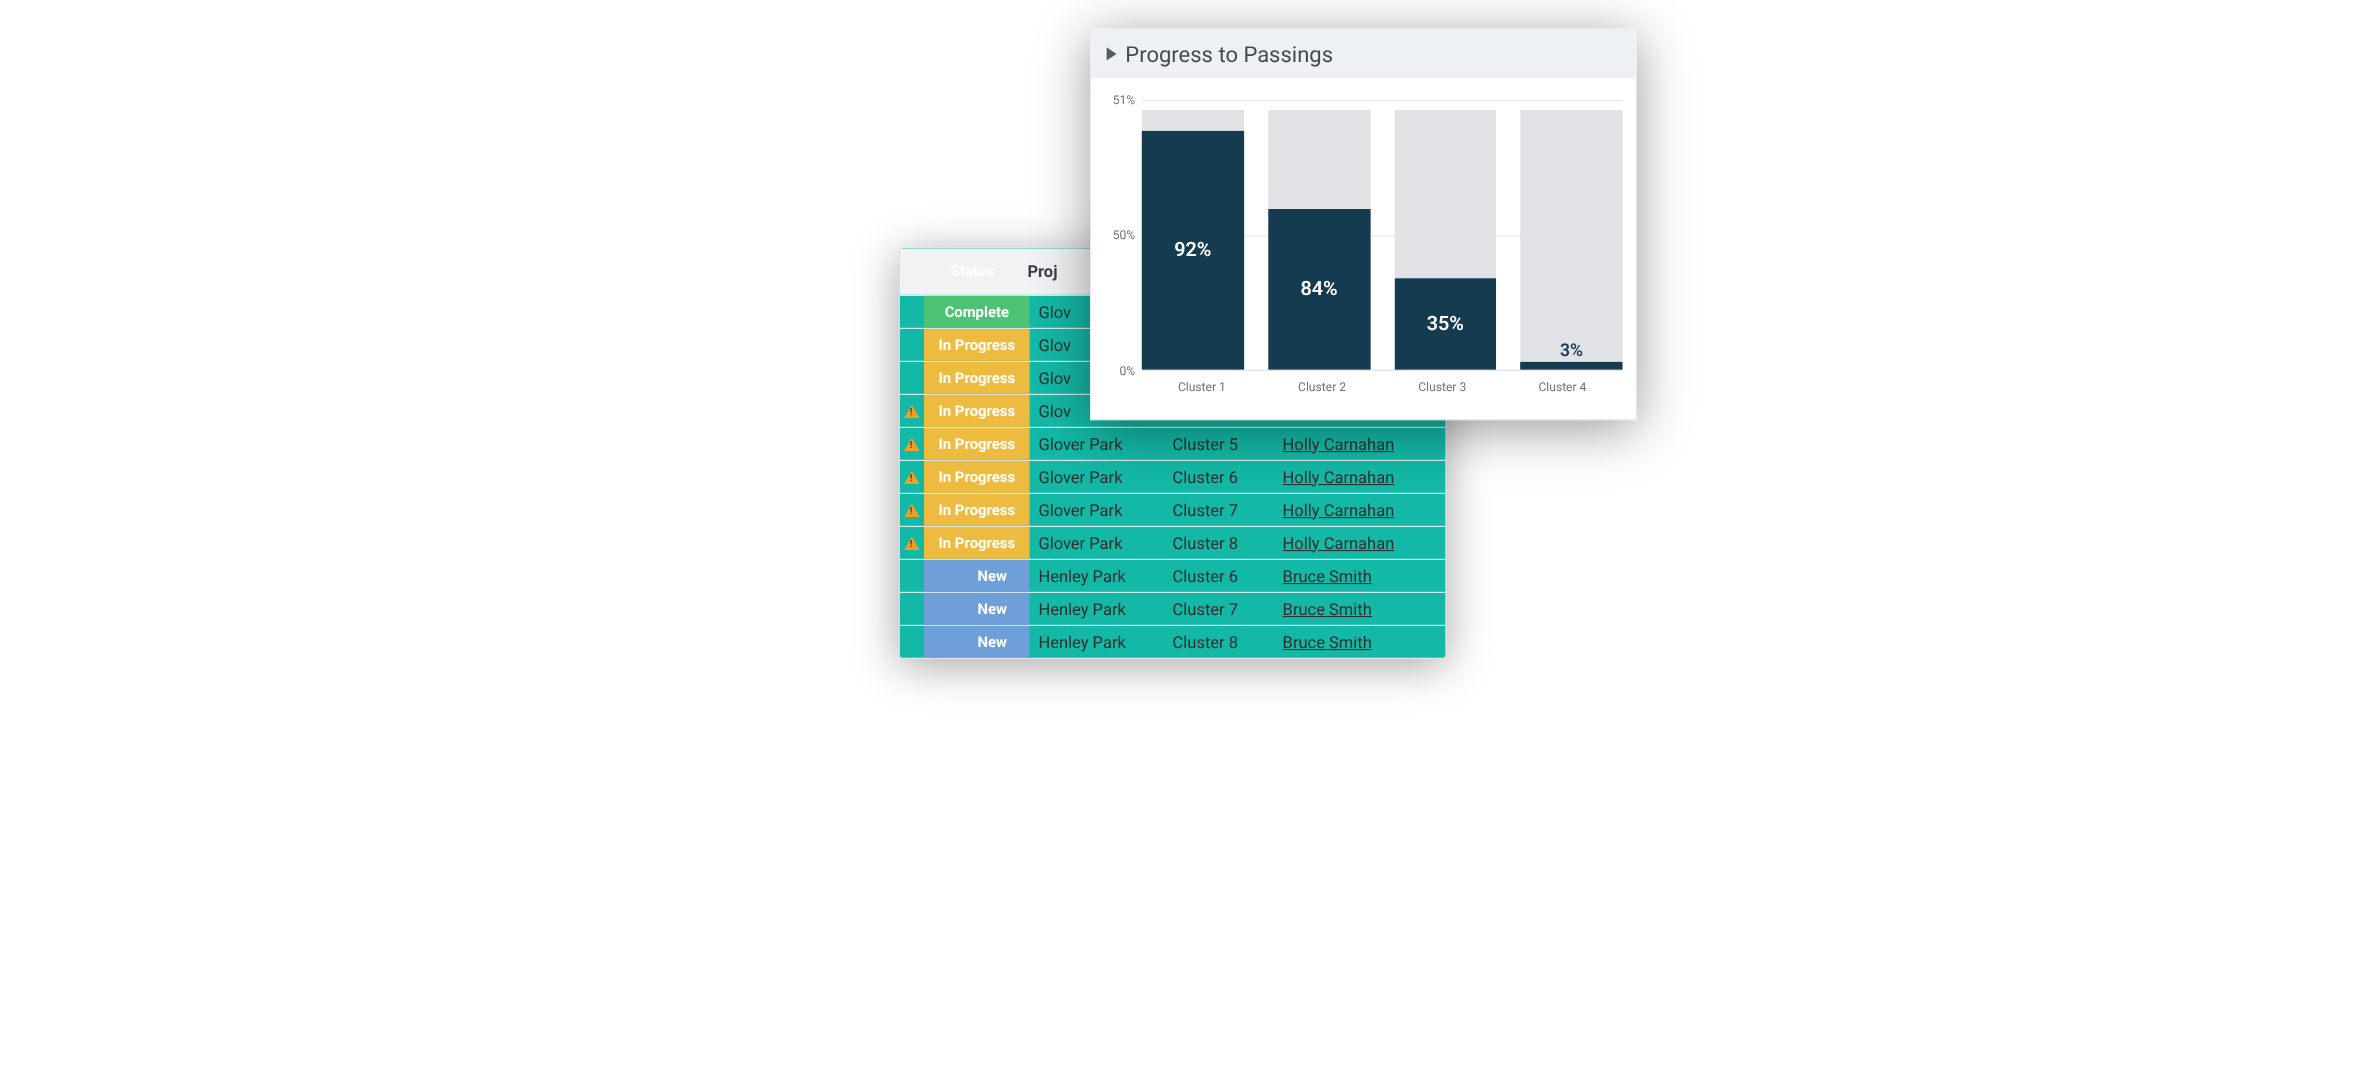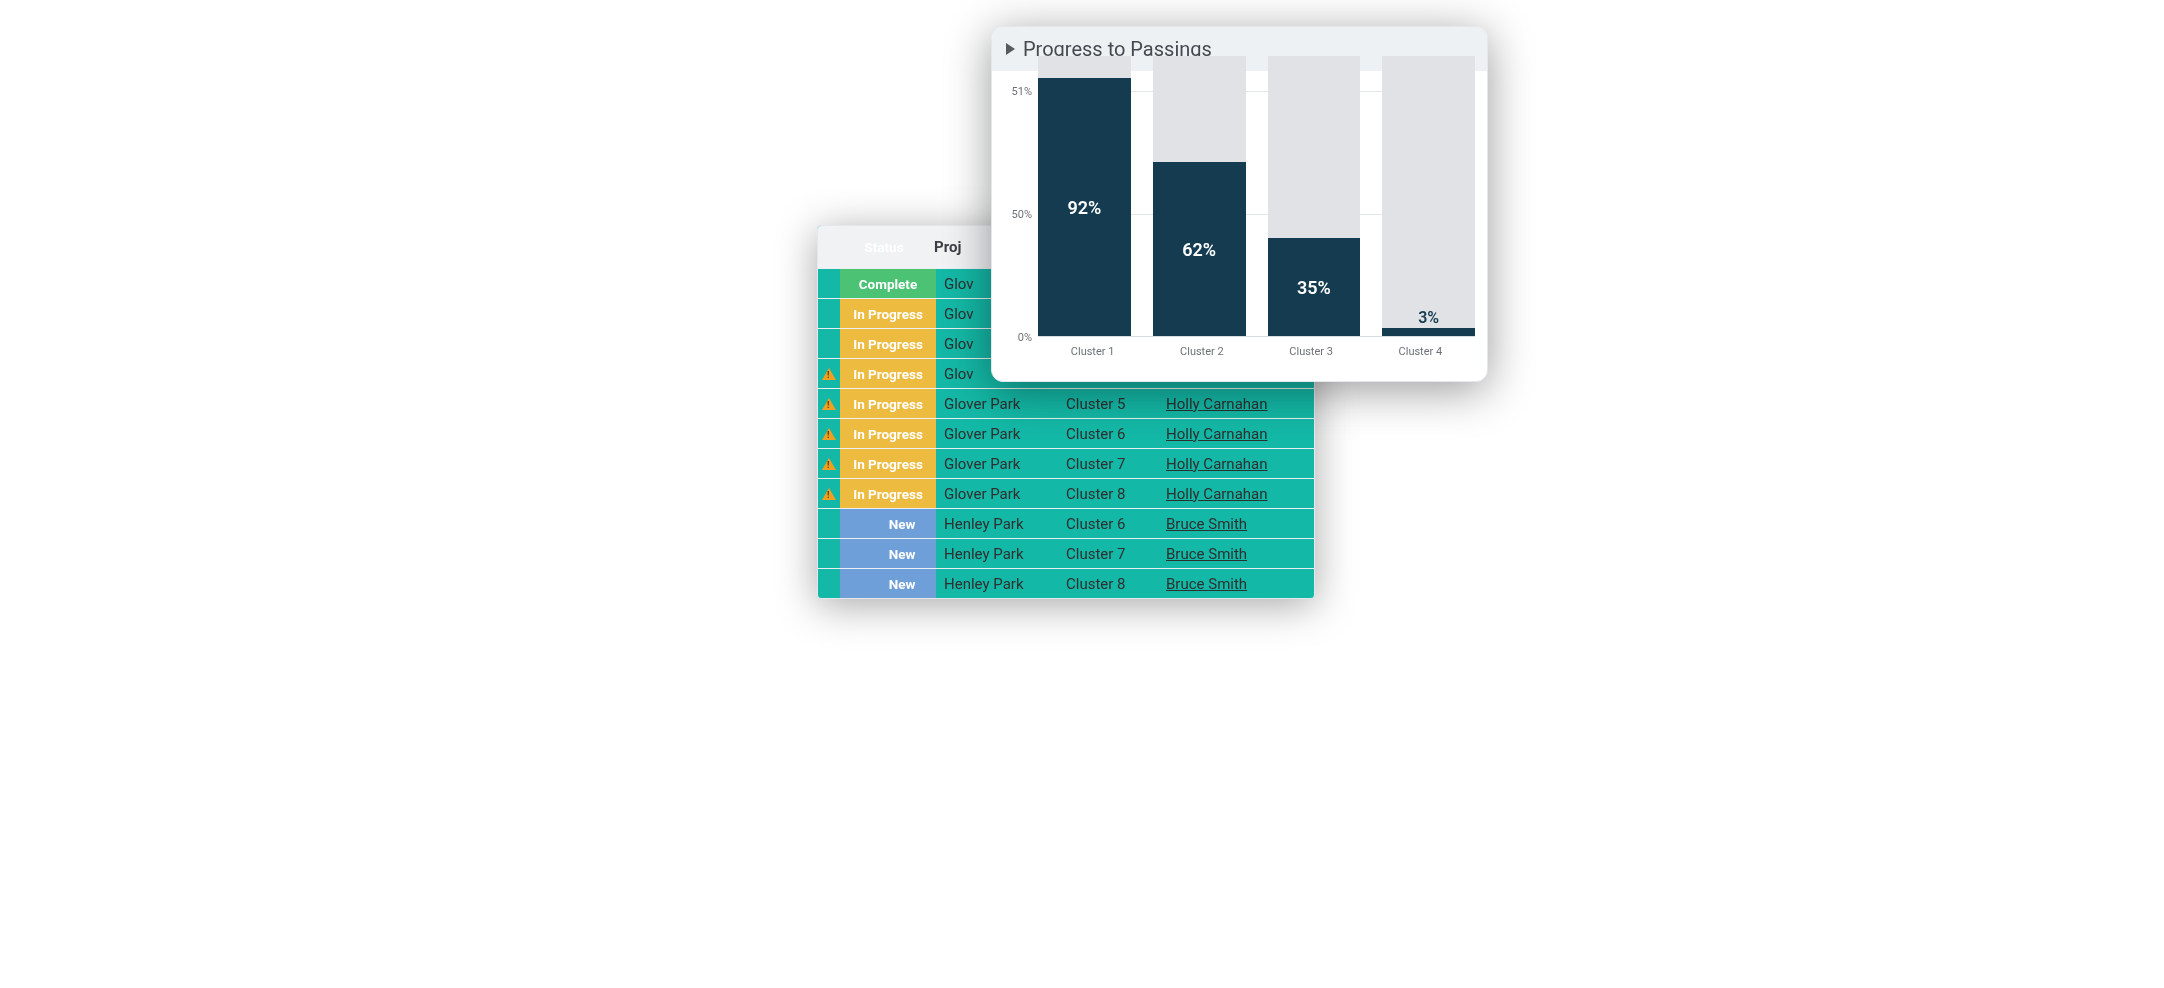--- a/index.html
+++ b/index.html
@@ -75,21 +75,21 @@
 
   
   .chart-card {
     position: absolute;
     left: 991px;
     top: 26px;
     width: 497px;
     background:#ffffff;
     border:1px solid #e4e8ec;
     box-shadow: 0 8px 46px rgba(0,0,0,0.40);
-    border-radius: 12px;
+    border-radius: 0;
     overflow:hidden;
     z-index:10;
   }
   .chart-title-bar {
     background:#eef1f3;
     padding:10px 14px;
     display:flex;
     align-items:center;
     gap:8px;
     color:#444a50;
@@ -128,21 +128,21 @@
     border-bottom:1px solid #d7dbdf;
   }
   .bar-slot {
     flex:1;
     display:flex;
     flex-direction:column;
     align-items:stretch;
   }
   .bar-outer {
     position:relative;
-    height:280px;
+    height:236px;
     background:#e0e2e5;
     display:flex;
     align-items:flex-end;
   }
   .bar-inner {
     width:100%;
     background:#153b50;
     display:flex;
     align-items:center;
     justify-content:center;
@@ -285,21 +285,21 @@
         <div class="bar-slot">
           <div class="bar-outer">
             <div class="bar-inner" style="height: 92%;">
               <span>92%</span>
             </div>
           </div>
         </div>
         <div class="bar-slot">
           <div class="bar-outer">
             <div class="bar-inner" style="height: 62%;">
-              <span>62%</span>
+              <span>84%</span>
             </div>
           </div>
         </div>
         <div class="bar-slot">
           <div class="bar-outer">
             <div class="bar-inner" style="height: 35%;">
               <span>35%</span>
             </div>
           </div>
         </div>

